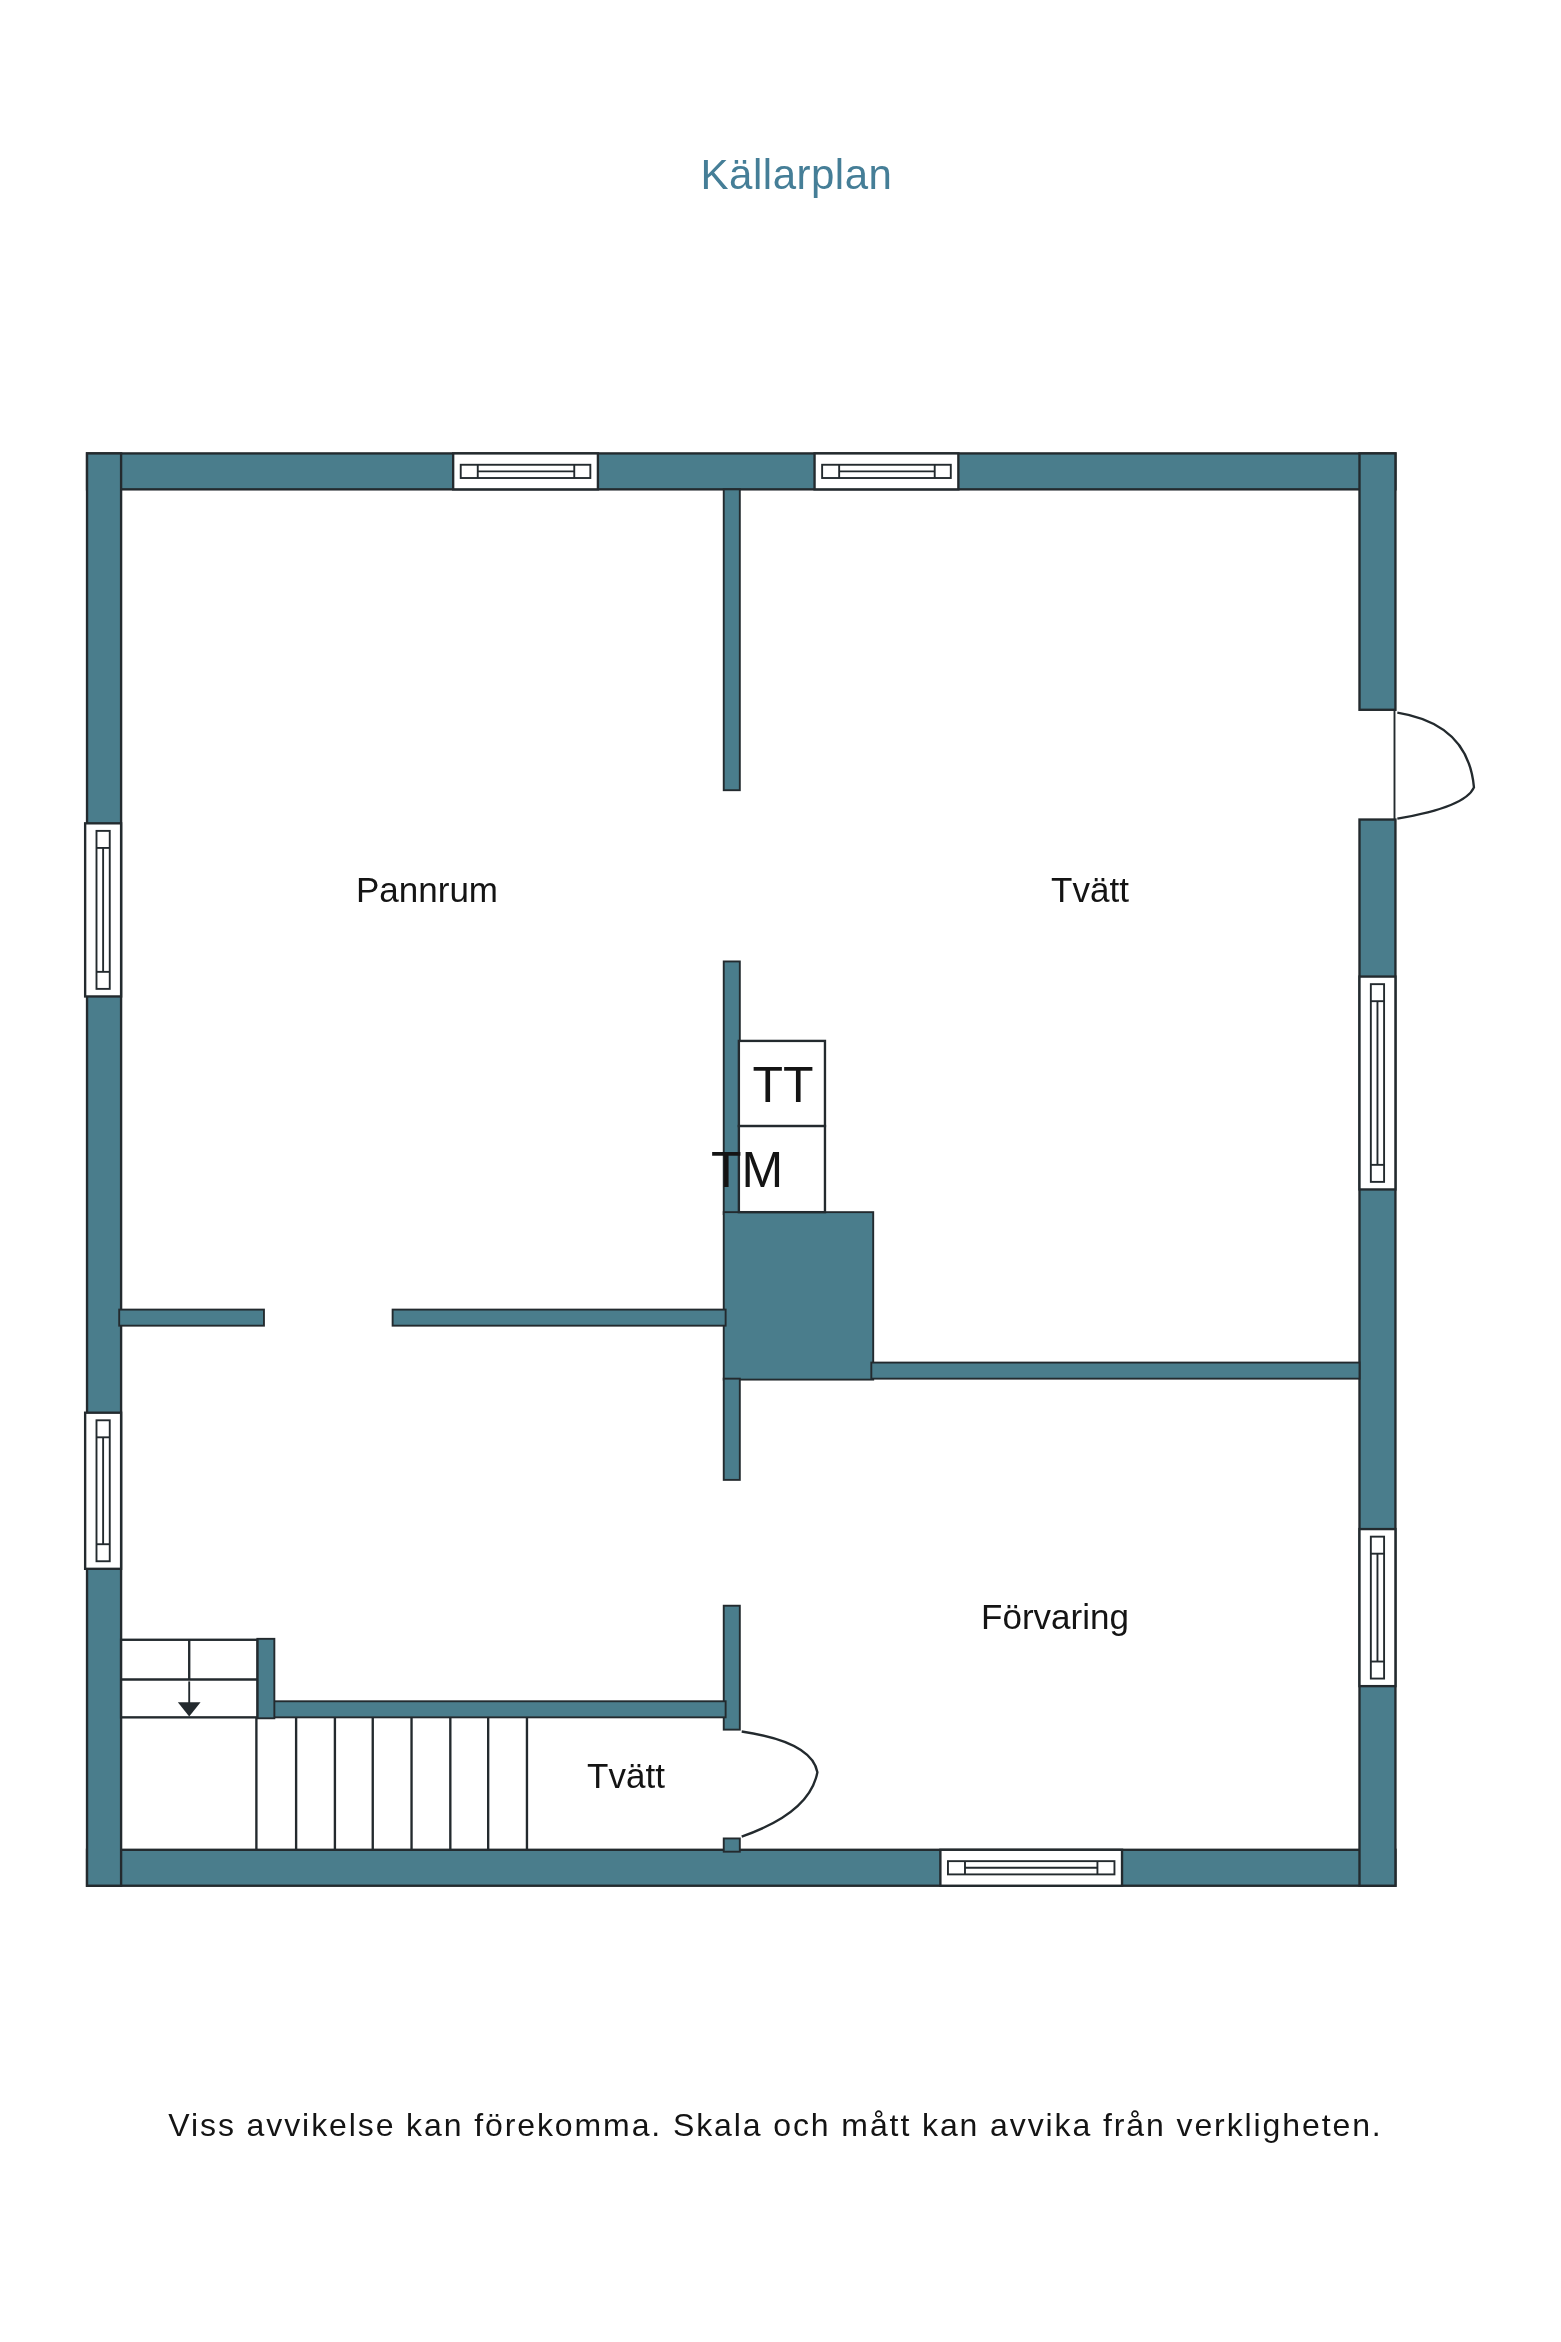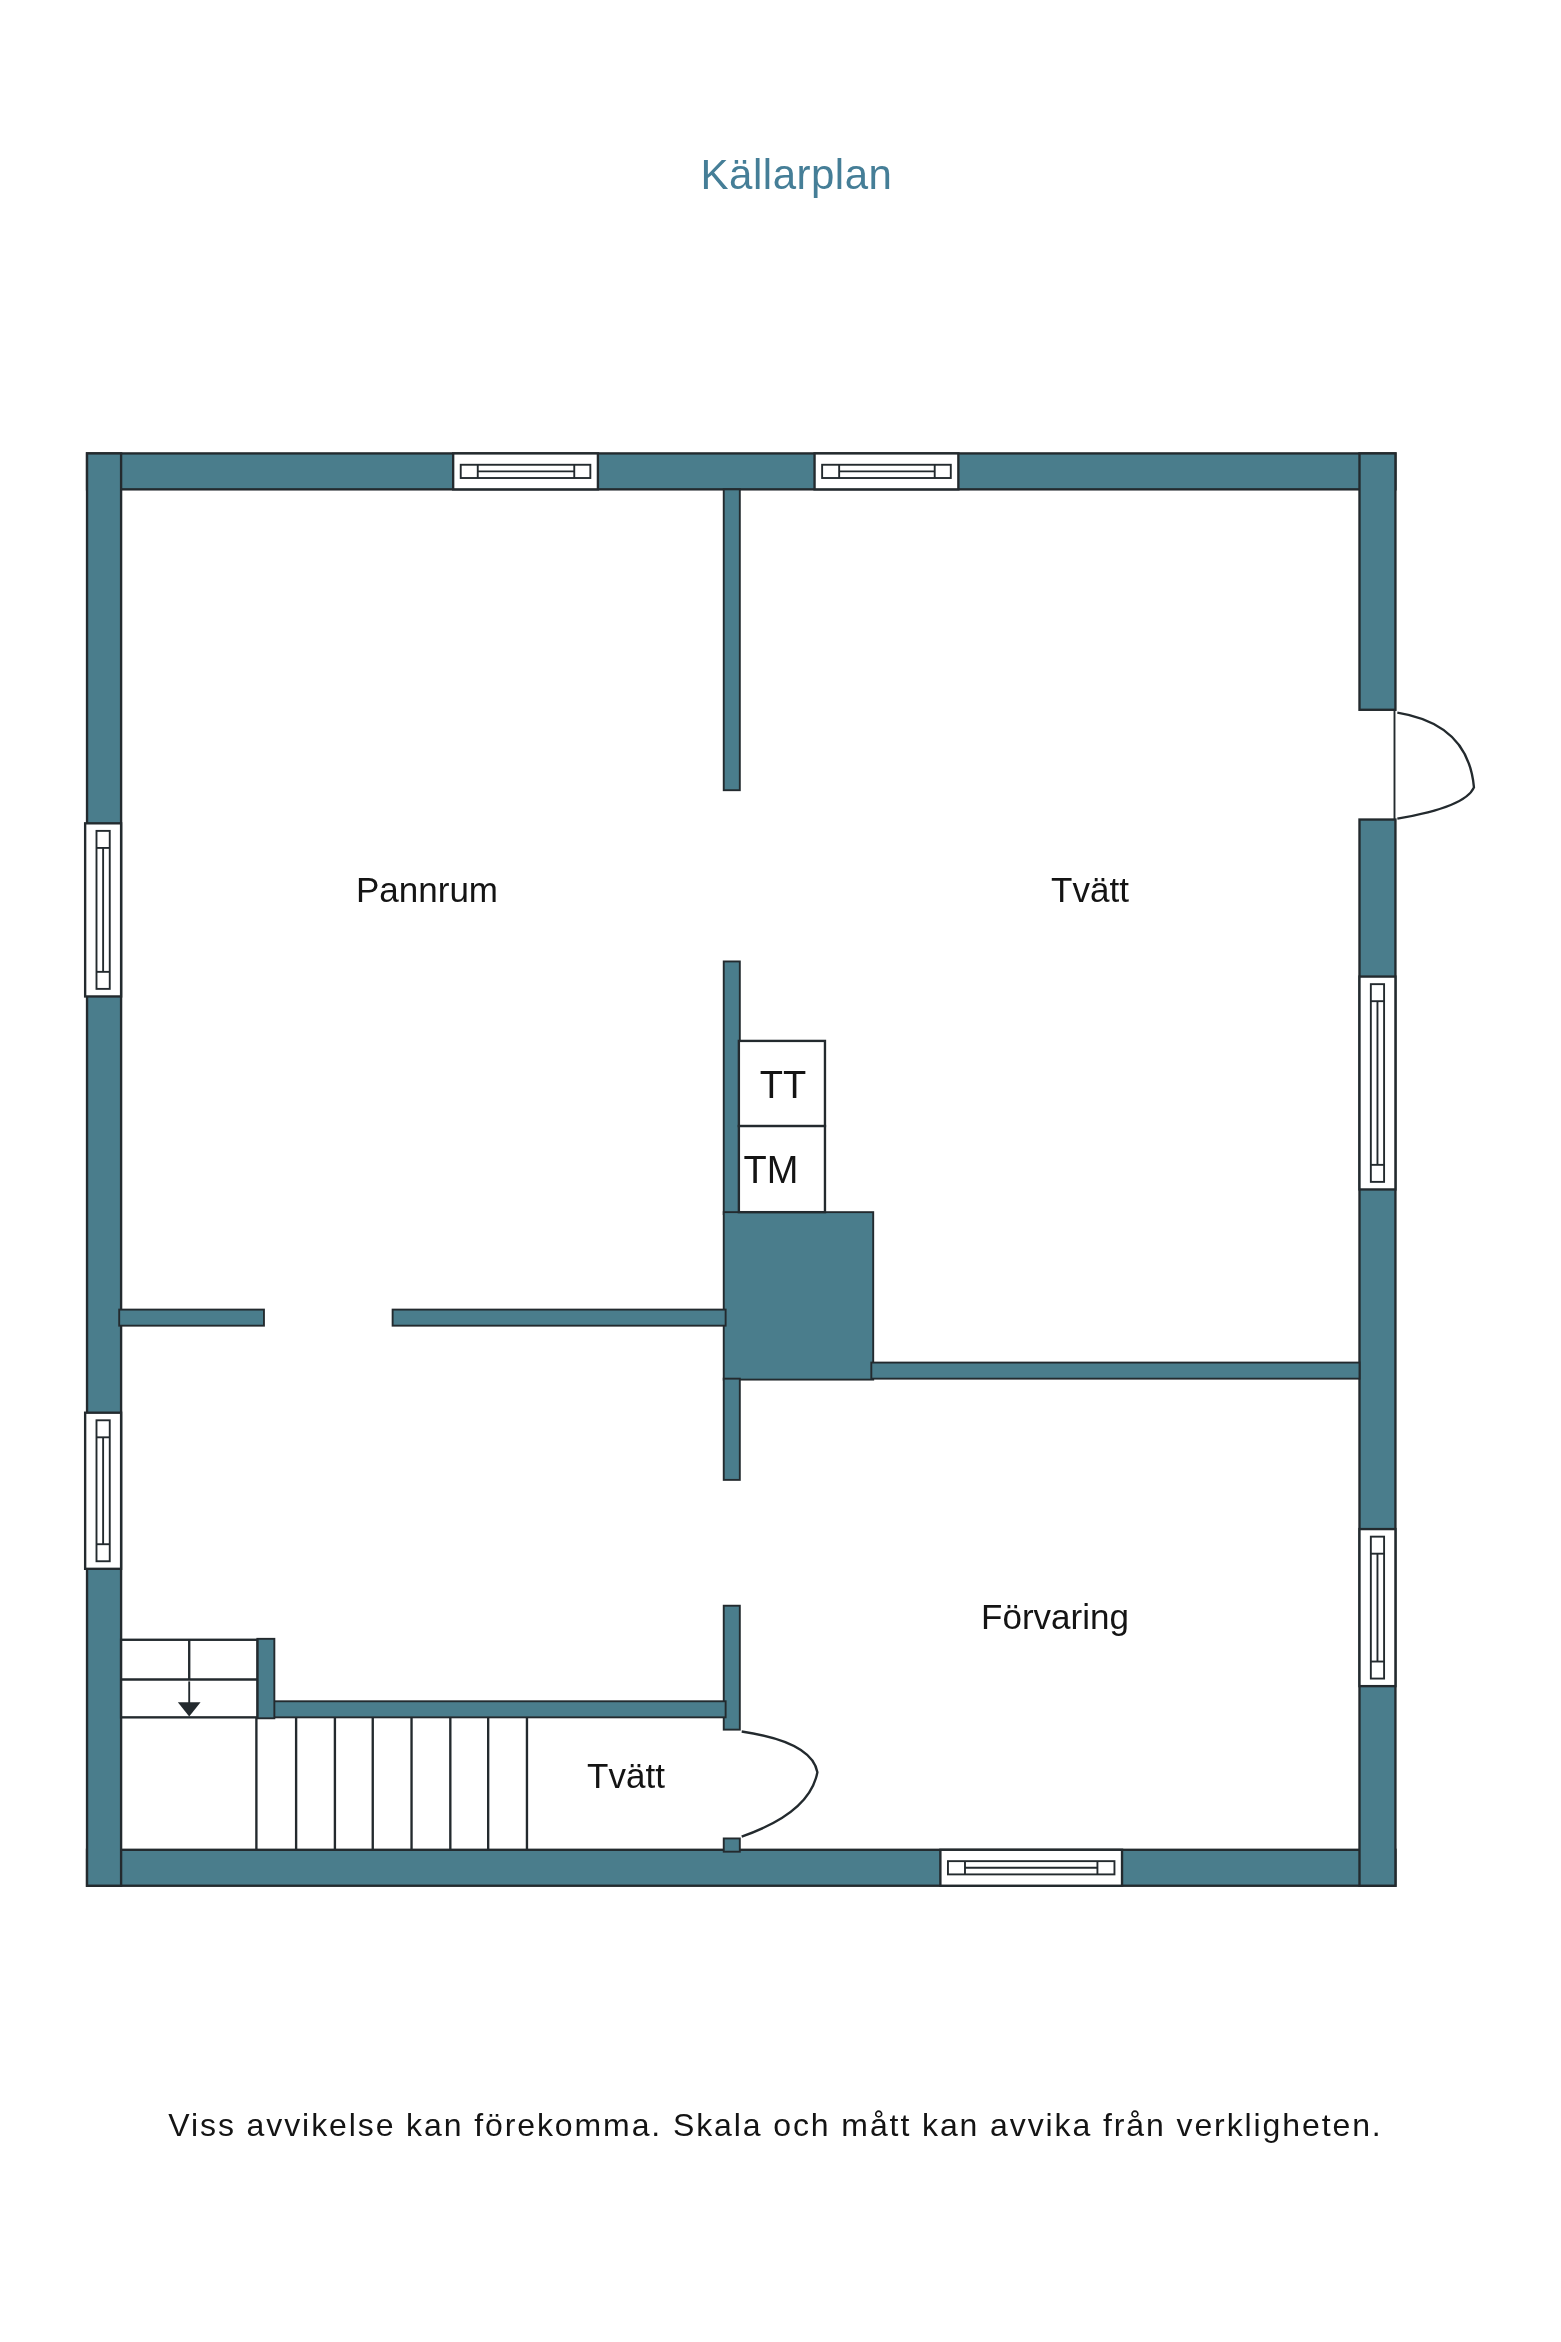--- a/index.html
+++ b/index.html
@@ -30,21 +30,21 @@
     letter-spacing:1.9px;
     white-space:nowrap;
   }
   .plan-svg{position:absolute;left:0;top:0;}
   .room-label,.appliance-label{
     position:absolute;
     transform:translate(-50%,-50%);
     font-size:35px;color:var(--text);
     white-space:nowrap;
   }
-  .appliance-label{font-size:38px;}
+  .appliance-label{font-size:50px;}
   .wall{fill:var(--wall);stroke:var(--line);stroke-width:2.5}
   .iwall{fill:var(--wall);stroke:var(--line);stroke-width:2}
   .win{fill:#fff;stroke:var(--line);stroke-width:2.5}
   .sash{fill:#fff;stroke:var(--line);stroke-width:2}
   .ln{stroke:var(--line);stroke-width:2;fill:none}
   .ln3{stroke:var(--line);stroke-width:2.5;fill:none}
   .arc{stroke:var(--line);stroke-width:2.5;fill:none}
   .box{fill:#fff;stroke:var(--line);stroke-width:2.5}
   .arrowhead{fill:var(--line);stroke:none}
 </style>
@@ -152,16 +152,16 @@
   <rect class="box" x="781" y="1100" width="91" height="90"></rect>
   <rect class="box" x="781" y="1190" width="91" height="91"></rect>
 </svg>
 
 <div class="room-label" style="left:427px;top:890px">Pannrum</div>
 <div class="room-label" style="left:1090px;top:890px">Tvätt</div>
 <div class="room-label" style="left:1055px;top:1617px">Förvaring</div>
 <div class="room-label" style="left:626px;top:1776px">Tvätt</div>
 
 <div class="appliance-label" style="left:783px;top:1085px">TT</div>
-<div class="appliance-label" style="left:771px;top:1170px">TM</div>
+<div class="appliance-label" style="left:747px;top:1170px">TM</div>
 
 <div class="footer-note">Viss avvikelse kan förekomma. Skala och mått kan avvika från verkligheten.</div>
 
 
 </body></html>

